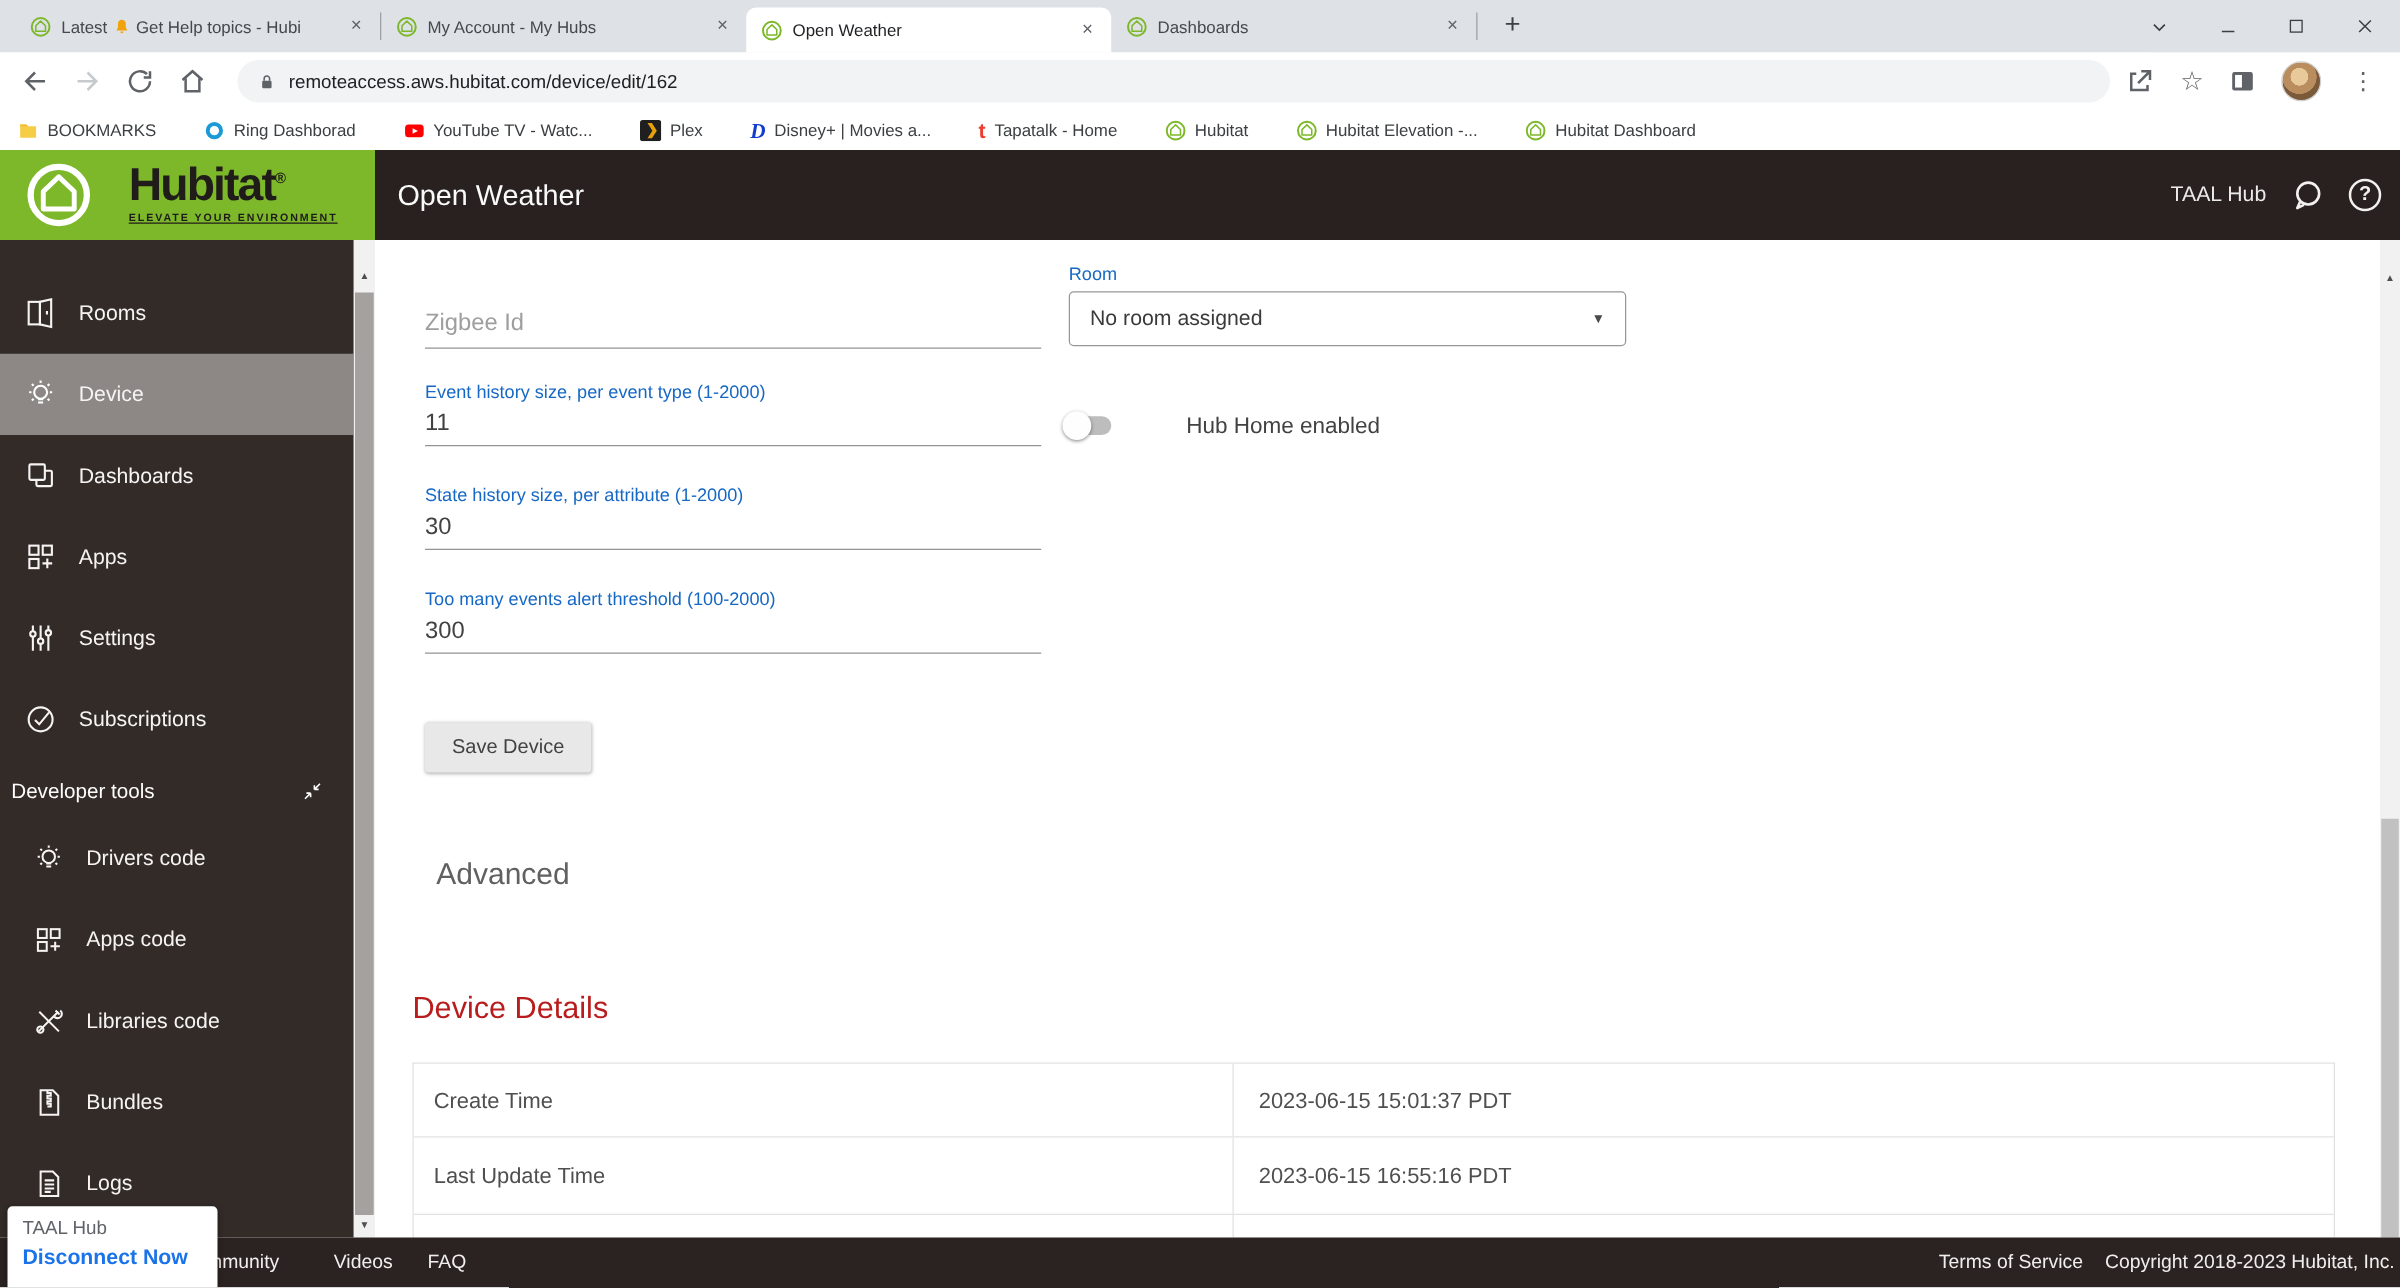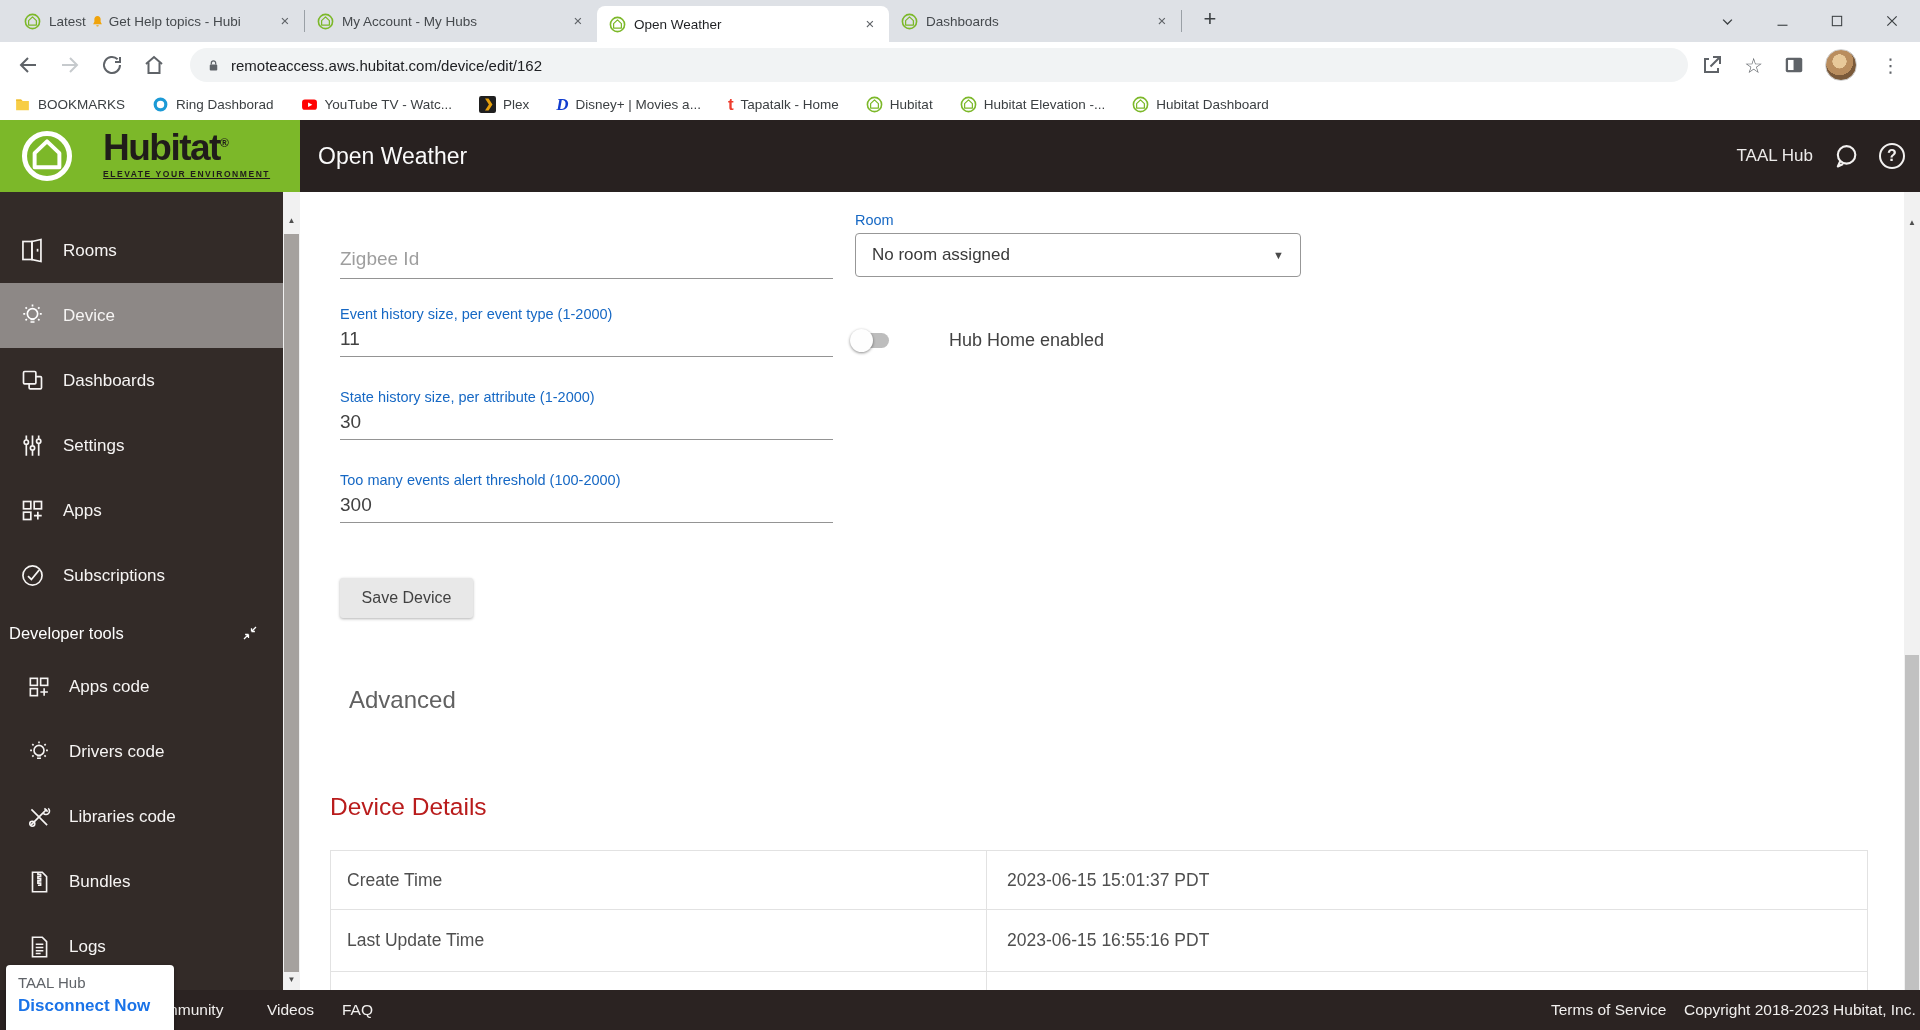--- a/index.html
+++ b/index.html
@@ -22,21 +22,21 @@
 
   .navbar { position:absolute; left:0; top:42px; width:1920px; height:46px; background:#fff; display:flex; align-items:center; padding:0 16px; }
   .nav-ic { width:24px; height:24px; margin-right:18px; flex:none; }
   .url-pill { flex:1; height:34px; background:#f1f3f4; border-radius:17px; display:flex; align-items:center; padding:0 16px; margin:0 12px 0 6px; }
   .url-text { font-size:15px; color:#202124; margin-left:10px; }
   .nav-right { display:flex; align-items:center; gap:20px; }
   .star-ic { font-size:21px; color:#5f6368; line-height:1; }
   .avatar { width:32px; height:32px; border-radius:50%; background:radial-gradient(circle at 45% 38%, #e8c99a 0 28%, #b98d5e 29% 55%, #7b5a3a 56% 100%); border:1px solid #d0d0d0; }
   .kebab-ic { font-size:19px; color:#5f6368; line-height:1; padding:0 4px; }
 
-  .bookmarksbar { position:absolute; left:0; top:88px; width:1920px; height:32px; background:#fff; display:flex; align-items:center; padding-left:14px; gap:27px; }
+  .bookmarksbar { position:absolute; left:0; top:88px; width:1920px; height:32px; background:#fff; display:flex; align-items:center; padding-left:14px; gap:38px; }
   .bm { display:flex; align-items:center; gap:7px; }
   .bm-label { font-size:13.5px; color:#3c4043; white-space:nowrap; }
   .bm-ic { width:17px; height:17px; flex:none; }
   .disney-ic { font-family:"Liberation Serif", serif; font-style:italic; font-weight:bold; color:#113ccf; font-size:17px; line-height:1; }
   .tapatalk-ic { color:#ee3c2d; font-weight:bold; font-size:17px; line-height:1; }
 
   
   .app-header { position:absolute; left:0; top:120px; width:1920px; height:72px; background:#282120; }
   .logo-block { position:absolute; left:0; top:0; width:300px; height:72px; background:#7cb829; }
   .logo-ring { position:absolute; left:20px; top:9px; }
@@ -307,64 +307,64 @@
     </div>
     <div class="side-item">
       <svg width="27" height="27" viewBox="0 0 24 24" fill="none" stroke="#f6f4f3" stroke-width="1.5">
           <rect x="4" y="4" width="11" height="11" rx="1"></rect>
           <path d="M9 15v3.5a1 1 0 0 0 1 1h9a1 1 0 0 0 1-1v-9a1 1 0 0 0-1-1h-4"></path>
         </svg>
       <span>Dashboards</span>
     </div>
     <div class="side-item">
       <svg width="27" height="27" viewBox="0 0 24 24" fill="none" stroke="#f6f4f3" stroke-width="1.5">
+          <rect x="4" y="4" width="6.5" height="6.5"></rect>
+          <rect x="13.5" y="4" width="6.5" height="6.5"></rect>
+          <rect x="4" y="13.5" width="6.5" height="6.5"></rect>
+          <path d="M16.75 13.2v6.8M13.3 16.6h6.9"></path>
+        </svg>
+      <span>Apps</span>
+    </div>
+    <div class="side-item">
+      <svg width="27" height="27" viewBox="0 0 24 24" fill="none" stroke="#f6f4f3" stroke-width="1.5">
           <path d="M6.5 3v4M6.5 11v10M12 3v9M12 16.5v4.5M17.5 3v3M17.5 10.5v10.5"></path>
           <circle cx="6.5" cy="9" r="1.9"></circle>
           <circle cx="12" cy="14.2" r="1.9"></circle>
           <circle cx="17.5" cy="8.2" r="1.9"></circle>
         </svg>
       <span>Settings</span>
     </div>
     <div class="side-item">
       <svg width="27" height="27" viewBox="0 0 24 24" fill="none" stroke="#f6f4f3" stroke-width="1.5">
-          <rect x="4" y="4" width="6.5" height="6.5"></rect>
-          <rect x="13.5" y="4" width="6.5" height="6.5"></rect>
-          <rect x="4" y="13.5" width="6.5" height="6.5"></rect>
-          <path d="M16.75 13.2v6.8M13.3 16.6h6.9"></path>
-        </svg>
-      <span>Apps</span>
-    </div>
-    <div class="side-item">
-      <svg width="27" height="27" viewBox="0 0 24 24" fill="none" stroke="#f6f4f3" stroke-width="1.5">
           <circle cx="12" cy="12" r="8.5"></circle>
           <path d="M8 12.5l3 3 7-8.5"></path>
         </svg>
       <span>Subscriptions</span>
     </div>
     <div class="devtools-row">
       <span>Developer tools</span>
       <svg width="18" height="18" viewBox="0 0 24 24" fill="none" stroke="#ffffff" stroke-width="1.7">
           <path d="M20 4l-6 6M14 10h4.5M14 10V5.5M4 20l6-6M10 14H5.5M10 14v4.5"></path>
         </svg>
+    </div>
+    <div class="side-item dev">
+      <svg width="26" height="26" viewBox="0 0 24 24" fill="none" stroke="#f6f4f3" stroke-width="1.5">
+          <circle cx="12" cy="10.5" r="4.6"></circle>
+          <path d="M10.2 15.5h3.6M10.2 17.8h3.6M12 2.2v1.7M3.8 10.5h1.7M18.5 10.5h1.7M5.8 4.7l1.2 1.2M17 5.9l1.2-1.2M5.8 16.3l1.2-1.2M17 15.1l1.2 1.2"></path>
+        </svg>
+      <span>Drivers code</span>
     </div>
     <div class="side-item dev">
       <svg width="26" height="26" viewBox="0 0 24 24" fill="none" stroke="#f6f4f3" stroke-width="1.5">
           <rect x="4" y="4" width="6.5" height="6.5"></rect>
           <rect x="13.5" y="4" width="6.5" height="6.5"></rect>
           <rect x="4" y="13.5" width="6.5" height="6.5"></rect>
           <path d="M16.75 13.2v6.8M13.3 16.6h6.9"></path>
         </svg>
       <span>Apps code</span>
-    </div>
-    <div class="side-item dev">
-      <svg width="26" height="26" viewBox="0 0 24 24" fill="none" stroke="#f6f4f3" stroke-width="1.5">
-          <circle cx="12" cy="10.5" r="4.6"></circle>
-          <path d="M10.2 15.5h3.6M10.2 17.8h3.6M12 2.2v1.7M3.8 10.5h1.7M18.5 10.5h1.7M5.8 4.7l1.2 1.2M17 5.9l1.2-1.2M5.8 16.3l1.2-1.2M17 15.1l1.2 1.2"></path>
-        </svg>
-      <span>Drivers code</span>
     </div>
     <div class="side-item dev">
       <svg width="26" height="26" viewBox="0 0 24 24" fill="none" stroke="#f6f4f3" stroke-width="1.5">
           <path d="M4.5 19.5L19 5M5 5l14.5 14.5"></path>
           <circle cx="5.8" cy="18.2" r="2.3"></circle>
           <path d="M17 4l3 3M16 8.5a3.2 3.2 0 1 0 4.5-4.5"></path>
         </svg>
       <span>Libraries code</span>
     </div>
     <div class="side-item dev">

